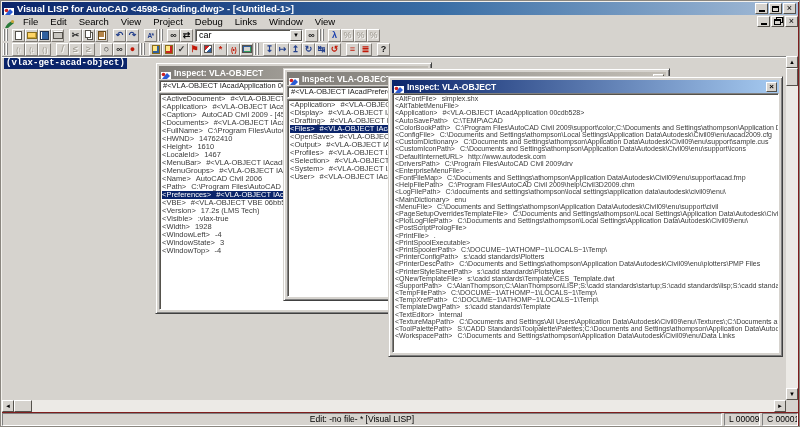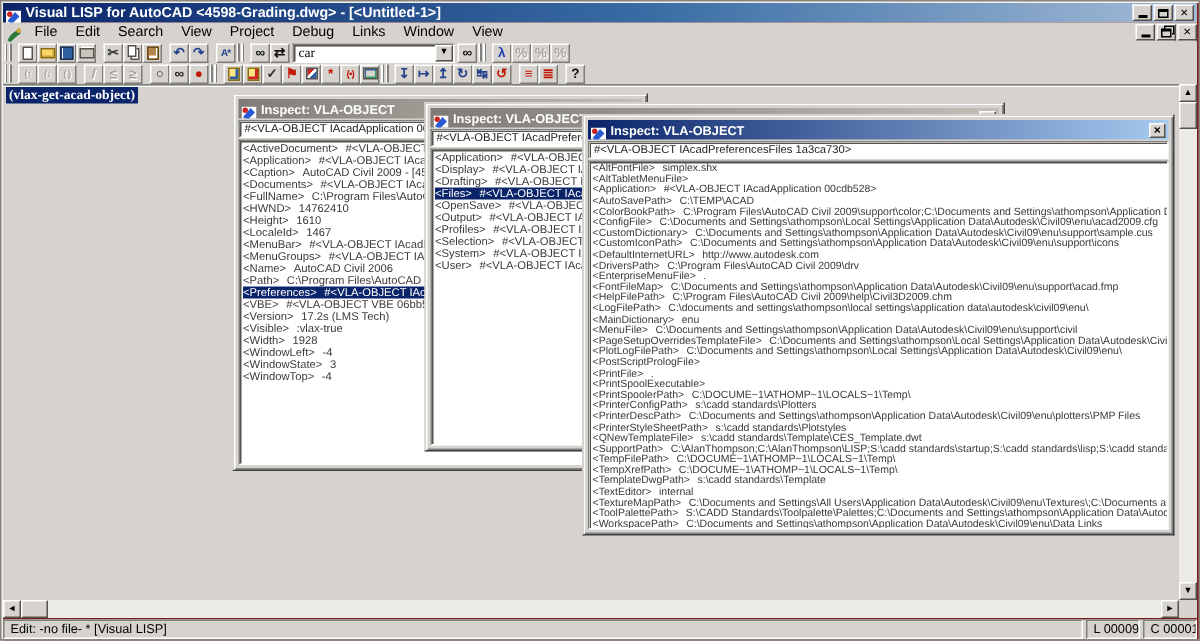--- a/index.html
+++ b/index.html
@@ -29,40 +29,40 @@
   #tb1{top:28px;}#tb2{top:42px;}
   .grip{width:7px;height:12px;margin:0 2px 0 1px;
     background:linear-gradient(90deg,#fff 0 1px,#808080 1px 2px,transparent 2px 3px,#fff 3px 4px,#808080 4px 5px,transparent 5px);}
   .tbsep{width:5px;height:12px;}
   .tbbtn{width:13px;height:13px;padding:0;margin:0;display:flex;align-items:center;justify-content:center;
     background:#d6d3ce;border-top:1px solid #fff;border-left:1px solid #fff;border-right:1px solid #807c76;border-bottom:1px solid #807c76;cursor:default;}
   .glyph{font-size:9px;line-height:9px;font-weight:bold;}
   .glyph.g2{font-size:6.5px;line-height:7px;letter-spacing:-0.5px;}
   .glyph.dis{color:#9a968c !important;text-shadow:1px 1px 0 #fff;font-weight:normal;}
   .findcombo{width:108px;height:13px;margin:17px 2px;display:flex;align-items:flex-start;background:#fff;
-    border-top:1px solid #808080;border-left:1px solid #808080;border-bottom:1px solid #fff;border-right:1px solid #fff;box-shadow:inset 1px 1px 0 #55524c;font-family:Liberation Serif, serif;}
+    border-top:1px solid #808080;border-left:1px solid #808080;border-bottom:1px solid #fff;border-right:1px solid #fff;box-shadow:inset 1px 1px 0 #55524c;}
   .findcombo .cval{flex:1;font-size:9px;padding-left:3px;}
   .dropbtn{width:12px;height:11px;display:flex;align-items:center;justify-content:center;font-size:6px;}
   
   .ic{display:block;}
   .ic-page{width:7px;height:9px;background:#fff;border:1px solid #55524c;}
   .ic-folder{width:10px;height:7px;background:#ffd466;border:1px solid #8a6d1a;box-shadow:inset -1px -1px 0 #c9a53a;}
   .ic-disk{width:9px;height:9px;background:#2f5f9e;border:1px solid #1c2f4e;box-shadow:inset 2px 0 0 -1px #fff;}
   .ic-printer{width:10px;height:7px;background:#c9c6c0;border:1px solid #55524c;box-shadow:0 -2px 0 -1px #fff;}
   .ic-copy{width:6px;height:8px;background:#fff;border:1px solid #55524c;box-shadow:2px 2px 0 -1px #fff,2px 2px 0 0 #55524c;margin-right:2px;margin-bottom:2px;}
   .ic-paste{width:8px;height:9px;background:#b5854a;border:1px solid #6a4a18;box-shadow:inset -1px -2px 0 #fff;}
   .ic-loadwin{width:8px;height:9px;background:#ffe685;border:1px solid #8a6d1a;box-shadow:inset -2px -2px 0 #2f5f9e;}
   .ic-loadsel{width:8px;height:9px;background:#ffe685;border:1px solid #8a6d1a;box-shadow:inset -2px -2px 0 #c22;}
   .ic-brush{width:8px;height:8px;background:linear-gradient(135deg,#c22 0 40%,#fff 40% 60%,#2f5f9e 60%);border:1px solid #555;}
   .ic-screen{width:10px;height:8px;background:#d6d3ce;border:1px solid #55524c;box-shadow:inset 1px 1px 0 #2f5f9e,inset -1px -1px 0 #2f9e5f;}
   
   .client{position:absolute;left:2px;top:56px;width:796px;height:344px;background:#d6d3ce;
     border-top:1px solid #808080;box-shadow:0 1px 0 #fff inset;}
   .selection{position:absolute;left:2px;top:1px;background:#0a246a;color:#fff;
-    font-family:Liberation Serif, serif;font-weight:bold;font-size:9px;line-height:11px;padding:0 2px;white-space:pre;}
+    font-family:Liberation Mono, monospace;font-weight:bold;font-size:9px;line-height:11px;padding:0 2px;white-space:pre;}
   
   .vwin{position:absolute;background:#d6d3ce;padding:3px;display:flex;flex-direction:column;
     border-top:1px solid #d6d3ce;border-left:1px solid #d6d3ce;border-right:1px solid #404040;border-bottom:1px solid #404040;
     box-shadow:inset 1px 1px 0 #fff,inset -1px -1px 0 #808080;}
   .vtitle{height:13px;flex:0 0 13px;display:flex;align-items:center;padding:0 2px;overflow:hidden;}
   .vwin.active .vtitle{background:linear-gradient(90deg,#0a246a,#a6caf0);}
   .vwin.inactive .vtitle{background:linear-gradient(90deg,#7f7c77,#c2beb6);}
   .vtitle .vtext{color:#fff;font-weight:bold;font-size:8.5px;margin-left:3px;white-space:nowrap;flex:1;}
   .vclose{width:11px;height:10px;flex:0 0 11px;display:flex;align-items:center;justify-content:center;
     font-size:8px;line-height:8px;font-weight:bold;color:#000;
@@ -78,21 +78,21 @@
   
   .sbtn{position:absolute;display:flex;align-items:center;justify-content:center;font-size:6px;line-height:6px;color:#000;
     background:#d6d3ce;border-top:1px solid #fff;border-left:1px solid #fff;border-right:1px solid #55524c;border-bottom:1px solid #55524c;}
   .vtrack{position:absolute;left:786px;top:56px;width:12px;height:344px;background:#eceae6;}
   .htrack{position:absolute;left:2px;top:400px;width:784px;height:12px;background:#eceae6;}
   .corner{position:absolute;left:786px;top:400px;width:12px;height:12px;background:#d6d3ce;}
   .thumb{position:absolute;background:#d6d3ce;border-top:1px solid #fff;border-left:1px solid #fff;border-right:1px solid #55524c;border-bottom:1px solid #55524c;}
   
   .statusbar{position:absolute;left:2px;top:413px;width:796px;height:13px;display:flex;align-items:stretch;background:#d6d3ce;gap:2px;}
   .spanel{border-top:1px solid #808080;border-left:1px solid #808080;border-bottom:1px solid #fff;border-right:1px solid #fff;
-    font-size:8.5px;line-height:11px;padding:0 4px;white-space:nowrap;overflow:hidden;background:#d6d3ce;}
+    font-size:8.5px;line-height:11px;padding:0 4px;white-space:nowrap;overflow:hidden;background:#d6d3ce;text-align:center;}
   .spanel.grow{flex:1;}
   .spanel.fixed{width:36px;text-align:left;}
 </style>
 </head>
 <body>
 
 <div id="app">
 
   <div class="titlebar">
     <span class="vicon">
@@ -365,21 +365,20 @@
       <span class="vicon">
         <svg width="10" height="10" viewBox="0 0 10 10">
             <rect width="10" height="10" fill="#fff"></rect>
             <path d="M1 7 L6 1 L9 4 L4 9 Z" fill="#2a5ad4"></path>
             <circle cx="2.5" cy="2.5" r="1.8" fill="#cc2222"></circle>
           </svg>
       </span>
       <span class="vtext">Inspect: VLA-OBJECT</span>
       <span class="vclose">×</span>
     </div>
-    <div class="vheader sunken">#&lt;VLA-OBJECT IAcadPreferencesFiles 1a3ca730&gt;</div>
     <div class="vlist sunken">
         <div class="vrow"><span class="vprop">&lt;AltFontFile&gt;</span><span class="vval">simplex.shx</span></div>
         <div class="vrow"><span class="vprop">&lt;AltTabletMenuFile&gt;</span><span class="vval"></span></div>
         <div class="vrow"><span class="vprop">&lt;Application&gt;</span><span class="vval">#&lt;VLA-OBJECT IAcadApplication 00cdb528&gt;</span></div>
         <div class="vrow"><span class="vprop">&lt;AutoSavePath&gt;</span><span class="vval">C:\TEMP\ACAD</span></div>
         <div class="vrow"><span class="vprop">&lt;ColorBookPath&gt;</span><span class="vval">C:\Program Files\AutoCAD Civil 2009\support\color;C:\Documents and Settings\athompson\Application Data\Autodesk\Civil09</span></div>
         <div class="vrow"><span class="vprop">&lt;ConfigFile&gt;</span><span class="vval">C:\Documents and Settings\athompson\Local Settings\Application Data\Autodesk\Civil09\enu\acad2009.cfg</span></div>
         <div class="vrow"><span class="vprop">&lt;CustomDictionary&gt;</span><span class="vval">C:\Documents and Settings\athompson\Application Data\Autodesk\Civil09\enu\support\sample.cus</span></div>
         <div class="vrow"><span class="vprop">&lt;CustomIconPath&gt;</span><span class="vval">C:\Documents and Settings\athompson\Application Data\Autodesk\Civil09\enu\support\icons</span></div>
         <div class="vrow"><span class="vprop">&lt;DefaultInternetURL&gt;</span><span class="vval">http://www.autodesk.com</span></div>

